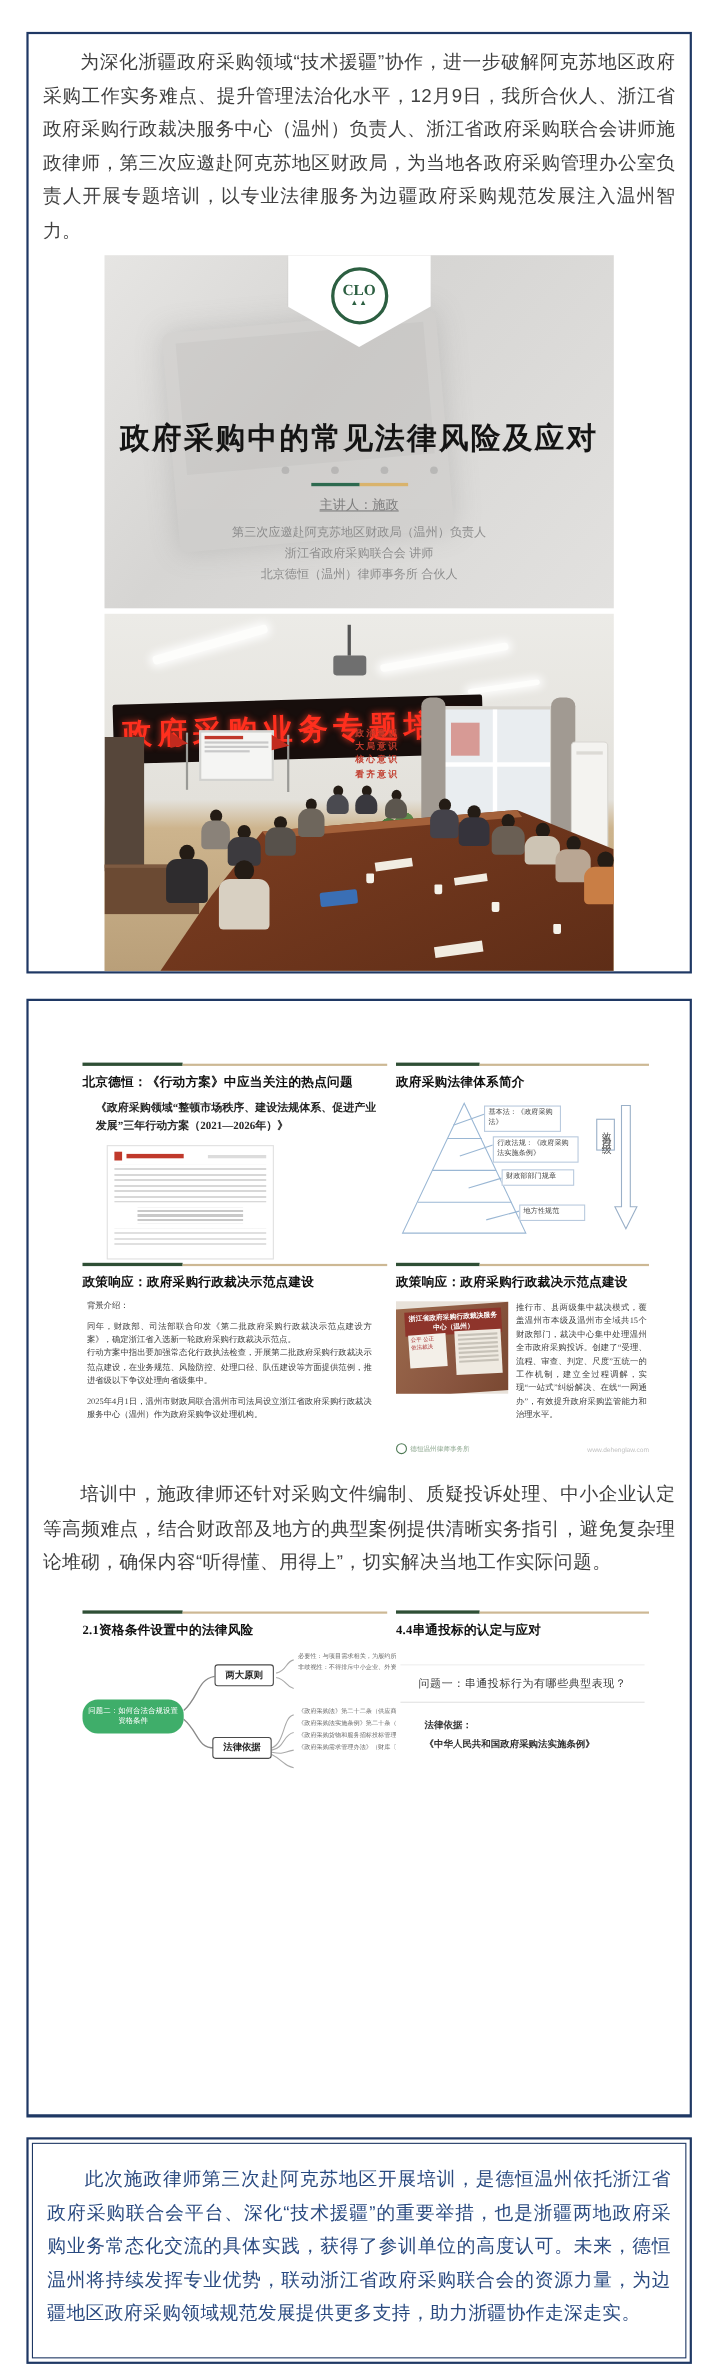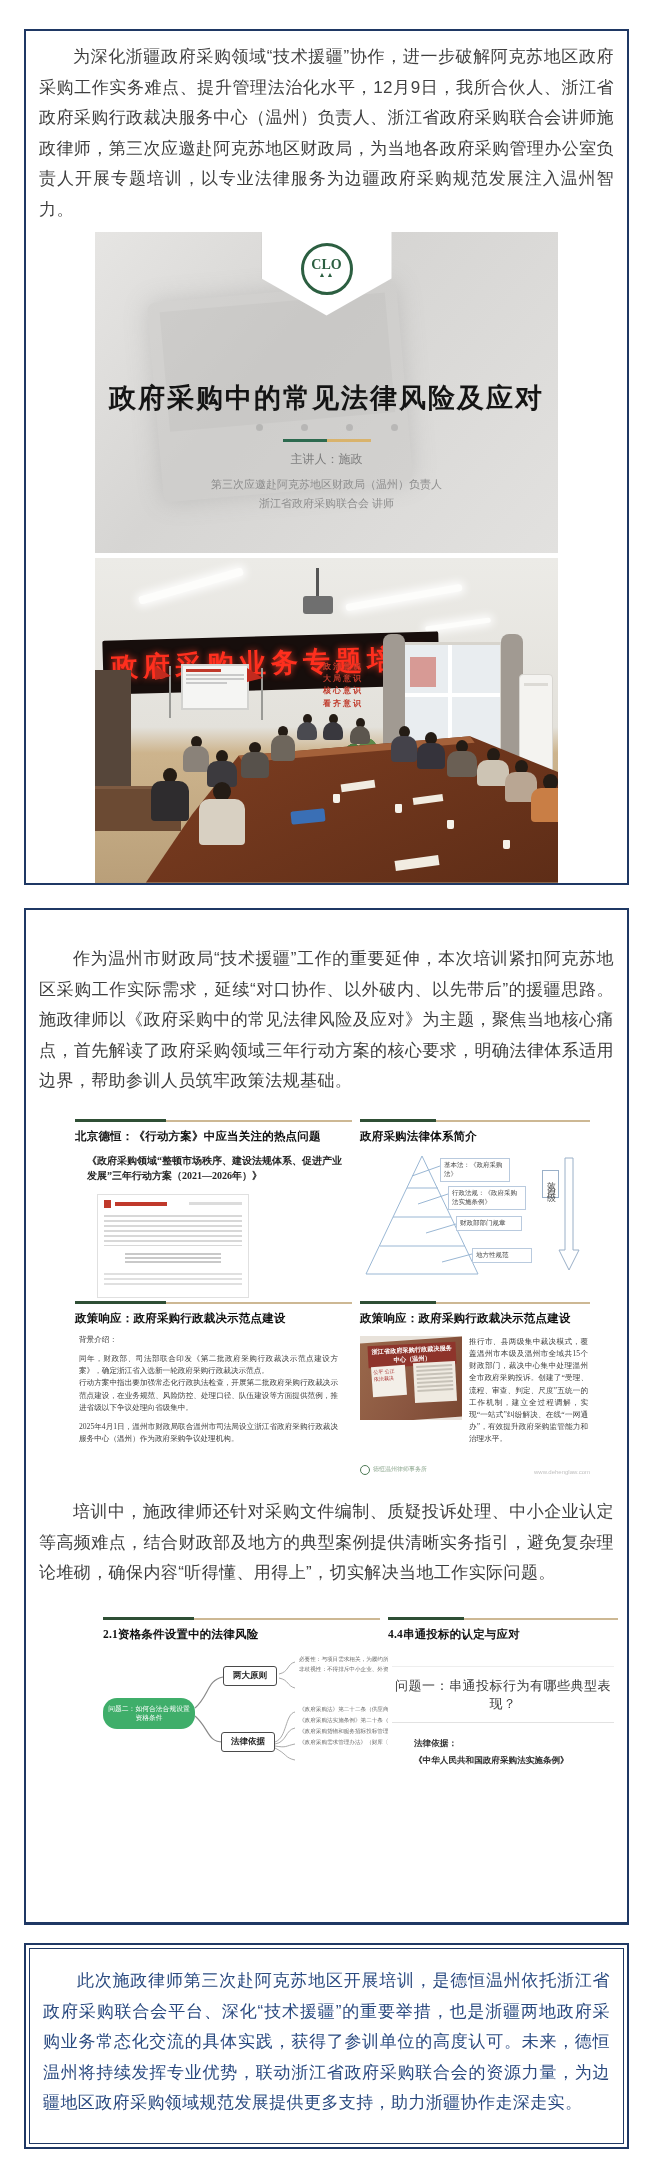--- a/index.html
+++ b/index.html
@@ -37,21 +37,21 @@
     font-family:"Liberation Serif",serif;font-weight:bold;font-size:14px;line-height:1;background:#fff;}
   .clo-badge small{font-size:7px;letter-spacing:1px;}
   .hero-title{position:absolute;top:148px;width:100%;text-align:center;font-size:27px;
     font-weight:bold;color:#141414;letter-spacing:2px;}
   .hero-icons{position:absolute;top:192px;width:100%;display:flex;justify-content:center;gap:38px;opacity:.35;}
   .hero-icons i{width:7px;height:7px;border-radius:50%;background:#8a8a8a;}
   .hero-divider{position:absolute;top:207px;left:50%;transform:translateX(-50%);width:88px;height:3px;display:flex;}
   .hero-divider .dg{width:50%;background:#2d6a4f;}
   .hero-divider .gd{width:50%;background:#d9b36c;}
   .hero-speaker{position:absolute;top:221px;width:100%;text-align:center;color:#7d7d7d;
-    font-size:12px;line-height:1.1;}
+    font-size:12px;line-height:1.1;text-decoration:underline;}
   .hero-speaker-lines{position:absolute;top:243px;width:100%;text-align:center;color:#8d8d8d;
     font-size:11px;line-height:1.75;}
   
   .photo{width:463px;height:325px;margin:0 auto;position:relative;overflow:hidden;
     background:linear-gradient(#ecebe7 0%,#e3e1db 52%,#cdb48d 60%,#b99f79 100%);}
   .ceil-light{position:absolute;background:#fdfdfb;box-shadow:0 0 8px 3px rgba(255,255,255,.9);border-radius:3px;}
   .projector{position:absolute;left:208px;top:38px;width:30px;height:18px;background:#6f6f6f;border-radius:3px;}
   .projector:before{content:"";position:absolute;left:13px;top:-28px;width:3px;height:28px;background:#555;}
   .led-banner{position:absolute;left:8px;top:78px;width:336px;height:54px;background:#170e0c;
     transform:rotate(-1.6deg);display:flex;align-items:center;justify-content:center;border-radius:2px;}
@@ -139,21 +139,21 @@
   .foot-url{font-size:6px;color:#c2c2c2;}
   
   .map-wrap{position:relative;height:128px;margin-top:8px;}
   .map-root{position:absolute;left:0;top:48px;width:92px;background:#3fae6a;color:#fff;
     font-size:6.8px;line-height:1.3;text-align:center;border-radius:14px;padding:7px 5px;box-sizing:border-box;}
   .map-node{position:absolute;border:1.5px solid #4a4a4a;background:#fff;color:#222;
     font-weight:bold;font-size:8.5px;padding:3px 9px;border-radius:3px;}
   .map-items{position:absolute;font-size:5.6px;color:#6b6b6b;line-height:1.9;
     font-family:"Liberation Serif",serif;white-space:nowrap;}
   
-  .question{margin:24px 4px 0;text-align:center;font-size:13px;color:#3a3a3a;letter-spacing:.5px;
+  .question{margin:24px 4px 0;text-align:center;font-size:10px;color:#3a3a3a;letter-spacing:.5px;
     border-top:1px solid #eee;border-bottom:1px solid #e2e2e2;padding:10px 0 9px;}
   .basis{margin:12px 0 0 26px;font-family:"Liberation Serif",serif;font-size:8.6px;
     color:#303030;font-weight:bold;line-height:1.95;}
 </style>
 </head>
 <body>
 
 <div class="section-box" id="box1">
   <p class="para">为深化浙疆政府采购领域“技术援疆”协作，进一步破解阿克苏地区政府采购工作实务难点、提升管理法治化水平，12月9日，我所合伙人、浙江省政府采购行政裁决服务中心（温州）负责人、浙江省政府采购联合会讲师施政律师，第三次应邀赴阿克苏地区财政局，为当地各政府采购管理办公室负责人开展专题培训，以专业法律服务为边疆政府采购规范发展注入温州智力。</p>
 
@@ -174,20 +174,21 @@
         <i></i>
     </div>
     <div class="hero-divider">
       <span class="dg"></span>
       <span class="gd"></span>
     </div>
     <div class="hero-speaker">主讲人：施政</div>
     <div class="hero-speaker-lines">
       <div>第三次应邀赴阿克苏地区财政局（温州）负责人</div>
       <div>浙江省政府采购联合会 讲师</div>
+      <div>北京德恒（温州）律师事务所 合伙人</div>
     </div>
   </div>
 
   <div class="photo">
     <div class="ceil-light" style="left:42px;top:24px;width:108px;height:8px;transform:rotate(-16deg);"></div>
     <div class="ceil-light" style="left:250px;top:36px;width:118px;height:7px;transform:rotate(-10deg);"></div>
     <div class="ceil-light" style="left:330px;top:64px;width:66px;height:5px;transform:rotate(-8deg);"></div>
     <div class="projector"></div>
 
     <div class="led-banner">
@@ -291,21 +292,20 @@
     <div class="cup" style="left:352px;top:262px;"></div>
     <div class="cup" style="left:408px;top:282px;"></div>
     <div class="paperline" style="left:246px;top:224px;width:34px;height:8px;"></div>
     <div class="paperline" style="left:318px;top:238px;width:30px;height:7px;"></div>
     <div class="paperline" style="left:300px;top:300px;width:44px;height:10px;"></div>
     <div class="folder"></div>
   </div>
 </div>
 
 <div class="section-box" id="box2">
-  <p class="para">作为温州市财政局“技术援疆”工作的重要延伸，本次培训紧扣阿克苏地区采购工作实际需求，延续“对口协作、以外破内、以先带后”的援疆思路。施政律师以《政府采购中的常见法律风险及应对》为主题，聚焦当地核心痛点，首先解读了政府采购领域三年行动方案的核心要求，明确法律体系适用边界，帮助参训人员筑牢政策法规基础。</p>
 
   <div class="slide-row" style="margin-top:22px;">
     <div class="slide sl-l" style="height:160px;">
       <div class="slide-rule">
           <span class="g"></span>
           <span class="t"></span>
         </div>
       <div class="slide-head serif">北京德恒：《行动方案》中应当关注的热点问题</div>
       <div class="serif" style="font-size:10px;font-weight:bold;color:#262626;margin:9px 6px 0 12px;line-height:1.55;">《政府采购领域“整顿市场秩序、建设法规体系、促进产业发展”三年行动方案（2021—2026年）》</div>
       <div class="doc-shot">
@@ -388,21 +388,21 @@
             <span>德恒温州律师事务所</span>
           </span>
         <span class="foot-url">www.dehenglaw.com</span>
       </div>
     </div>
   </div>
 
   <p class="para" style="margin-top:20px;">培训中，施政律师还针对采购文件编制、质疑投诉处理、中小企业认定等高频难点，结合财政部及地方的典型案例提供清晰实务指引，避免复杂理论堆砌，确保内容“听得懂、用得上”，切实解决当地工作实际问题。</p>
 
   <div class="slide-row" style="margin-top:28px;">
-    <div class="slide sl-l" style="height:158px;margin-left:28px;">
+    <div class="slide sl-l" style="height:158px;">
       <div class="slide-rule">
           <span class="g"></span>
           <span class="t"></span>
         </div>
       <div class="slide-head serif">2.1资格条件设置中的法律风险</div>
       <div class="map-wrap">
         <svg width="277" height="128" style="position:absolute;left:0;top:0;">
           <path d="M92,58 C106,46 104,30 120,27" fill="none" stroke="#8a8a8a" stroke-width="1.2"></path>
           <path d="M92,66 C106,78 104,92 120,92" fill="none" stroke="#8a8a8a" stroke-width="1.2"></path>
           <path d="M176,24 C186,22 184,14 192,12" fill="none" stroke="#aaa" stroke-width="1"></path>

